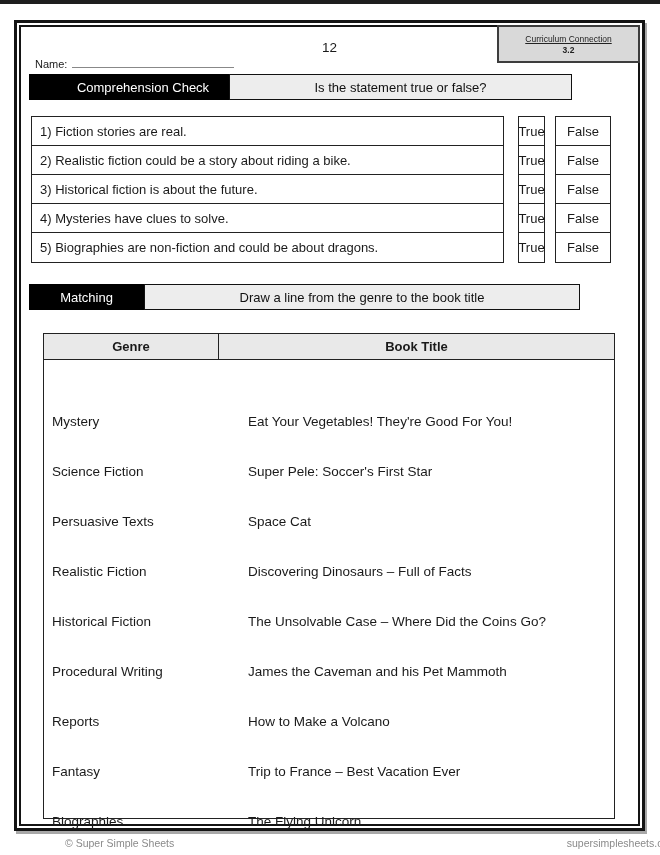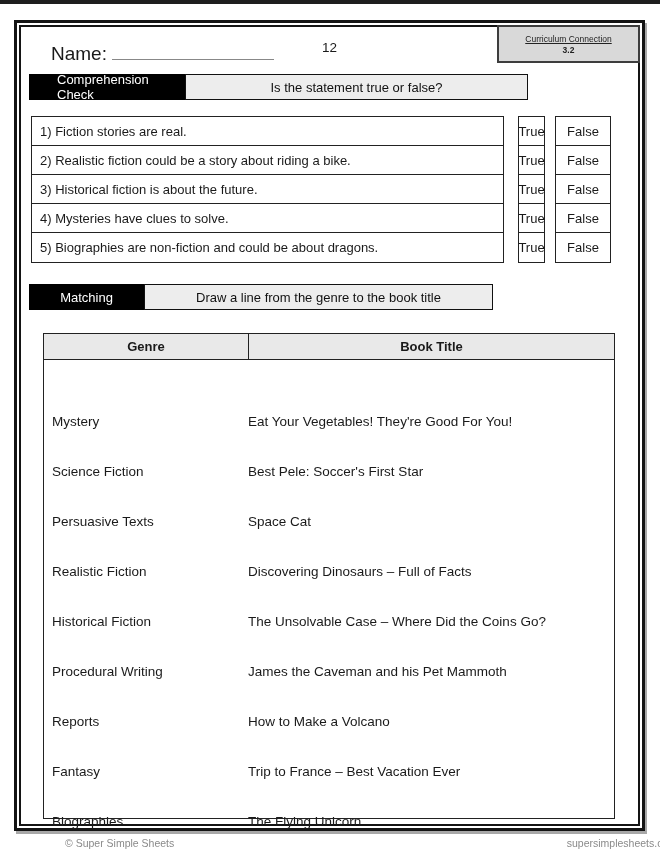--- a/index.html
+++ b/index.html
@@ -8,62 +8,62 @@
   body { position:relative; overflow:hidden; }
 
   .top-strip { position:absolute; top:0; left:0; width:660px; height:4px; background:#1e1e1e; }
 
   .page { position:absolute; left:14px; top:20px; width:631px; height:811px;
     border:3px solid #141414; padding:2px; background:#fff;
     box-shadow:2px 3px 0 #a8a8a8; }
   .page-inner { position:relative; width:100%; height:100%; border:2px solid #141414; }
 
   
-  .name-row { position:absolute; top:16px; left:14px; font-size:19px; white-space:nowrap;margin-left:16px; }
+  .name-row { position:absolute; top:28px; left:14px; font-size:11px; white-space:nowrap; }
   .name-line { display:inline-block; width:162px; height:13px;
     border-bottom:1.5px solid #888; margin-left:5px; vertical-align:baseline; }
   .page-num { position:absolute; top:13px; left:0; width:100%; text-align:center; font-size:13.5px; }
   .curr-box { position:absolute; top:-2px; right:-2px; width:143px; height:38px;
     background:#d9d9d9; border:2px solid #3d3d3d; display:flex; flex-direction:column;
     align-items:center; justify-content:center; gap:1px; }
   .curr-title { font-size:8.5px; font-weight:normal; text-decoration:underline; color:#222; }
   .curr-code  { font-size:8.5px; font-weight:bold; color:#222; }
 
   
   .section-row { position:absolute; display:flex; height:26px; }
   #comp-row  { top:47px;  left:8px; }
   #match-row { top:257px; left:8px; }
   .section-label { background:#000; color:#fff; display:flex; align-items:center;
     justify-content:center; font-size:13px; }
-  #comp-row  .section-label { width:156px;padding-left:28px; }
+  #comp-row  .section-label { width:200px;padding-left:28px; }
   #match-row .section-label { width:115px; }
   .section-instruction { background:#ededed; border:1.5px solid #111; display:flex;
     align-items:center; justify-content:center; font-size:13px; color:#111; }
   #comp-row  .section-instruction { width:343px; }
-  #match-row .section-instruction { width:349px; }
+  #match-row .section-instruction { width:436px; }
 
   
   .tf-table { position:absolute; top:89px; left:10px; display:flex; }
   .tf-col { border:1.5px solid #222; height:fit-content; }
   .tf-col-statements { width:473px; }
   .tf-col-true  { width:27px; margin-left:14px; }
   .tf-col-false { width:56px; margin-left:10px; }
   .tf-cell { height:29px; border-bottom:1.5px solid #222; display:flex;
     align-items:center; font-size:13px; background:#fff; }
   .tf-cell:last-child { border-bottom:none; }
   .tf-col-statements .tf-cell { padding-left:8px; }
   .tf-col-true .tf-cell, .tf-col-false .tf-cell { justify-content:center; }
 
   
   .match-table { position:absolute; left:22px; top:306px; width:572px; height:486px;
     border:1.5px solid #222; }
   .match-header { display:flex; height:26px; background:#e9e9e9; border-bottom:1.5px solid #222; }
   .match-header .hcell { display:flex; align-items:center; justify-content:center;
     font-weight:bold; font-size:13px; }
-  .match-header .col-genre { width:205px; border-right:1.5px solid #222; }
+  .match-header .col-genre { width:175px; border-right:1.5px solid #222; }
   .match-header .col-title { flex:1; }
   .match-body { height:547px; overflow:hidden;margin-top:36px; }
   .match-pair { height:50px; display:flex; align-items:center; font-size:13.5px; }
   .match-genre { width:204px; padding-left:8px; }
   .match-title { flex:1; }
 
   
   .footer { position:absolute; top:837px; left:25px; width:612px; display:flex;
     justify-content:space-between; font-size:10.5px; color:#8a8a8a;margin-left:40px; }
 </style>
@@ -123,21 +123,21 @@
         <div class="hcell col-genre">Genre</div>
         <div class="hcell col-title">Book Title</div>
       </div>
       <div class="match-body" id="match-body">
           <div class="match-pair">
             <div class="match-genre">Mystery</div>
             <div class="match-title">Eat Your Vegetables! They're Good For You!</div>
           </div>
           <div class="match-pair">
             <div class="match-genre">Science Fiction</div>
-            <div class="match-title">Best Pele: Soccer's First Star</div>
+            <div class="match-title">Super Pele: Soccer's First Star</div>
           </div>
           <div class="match-pair">
             <div class="match-genre">Persuasive Texts</div>
             <div class="match-title">Space Cat</div>
           </div>
           <div class="match-pair">
             <div class="match-genre">Realistic Fiction</div>
             <div class="match-title">Discovering Dinosaurs – Full of Facts</div>
           </div>
           <div class="match-pair">

